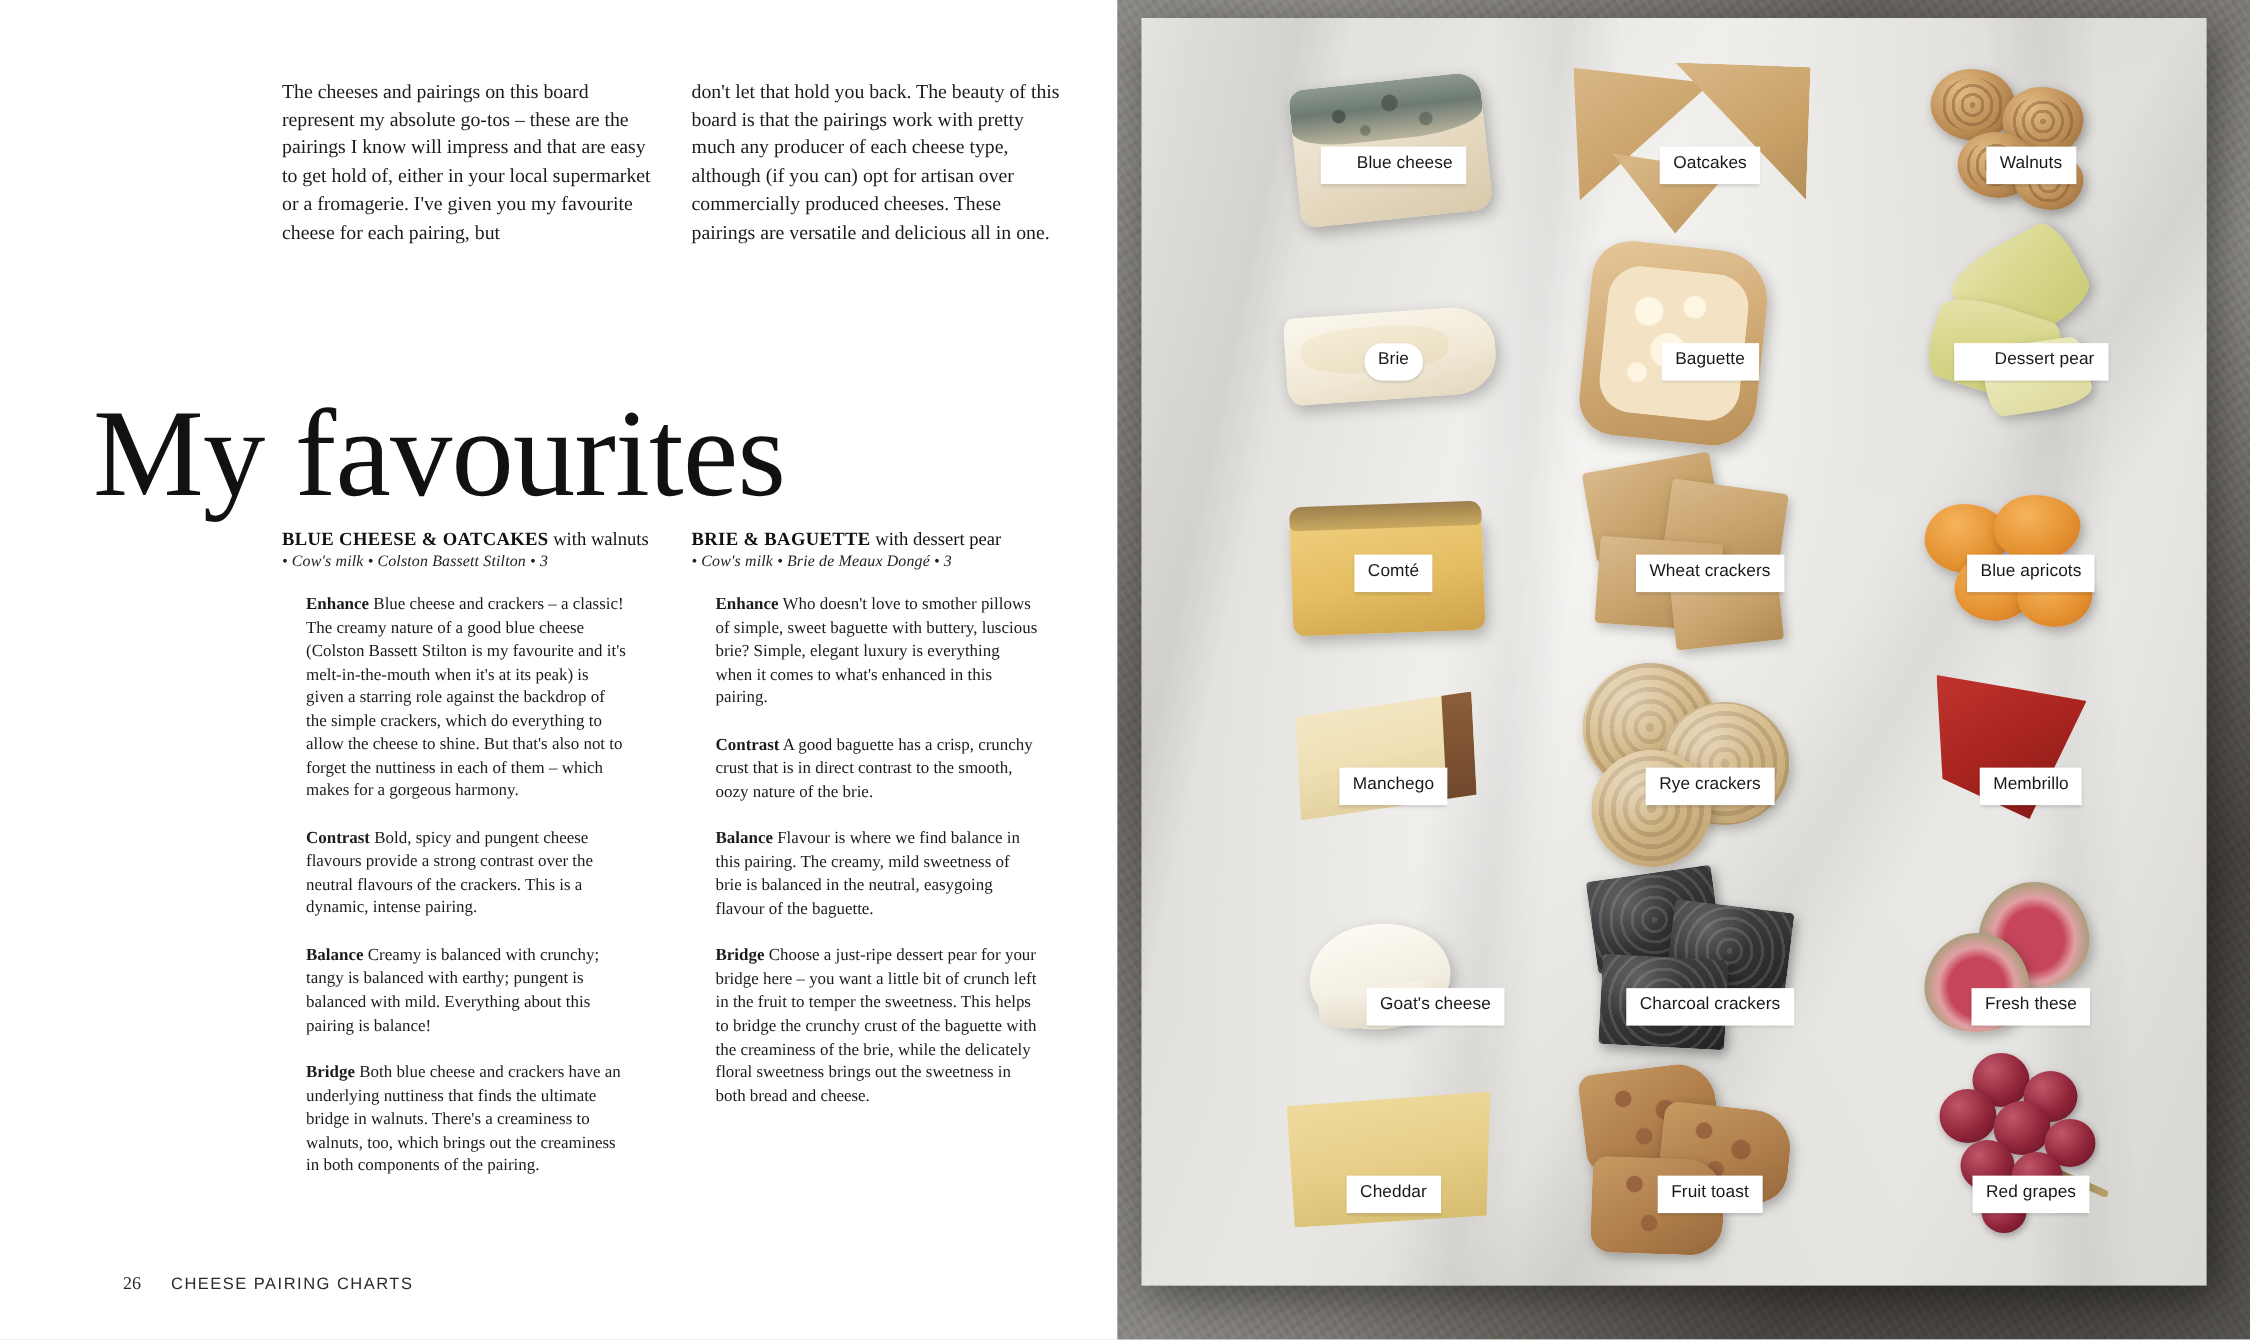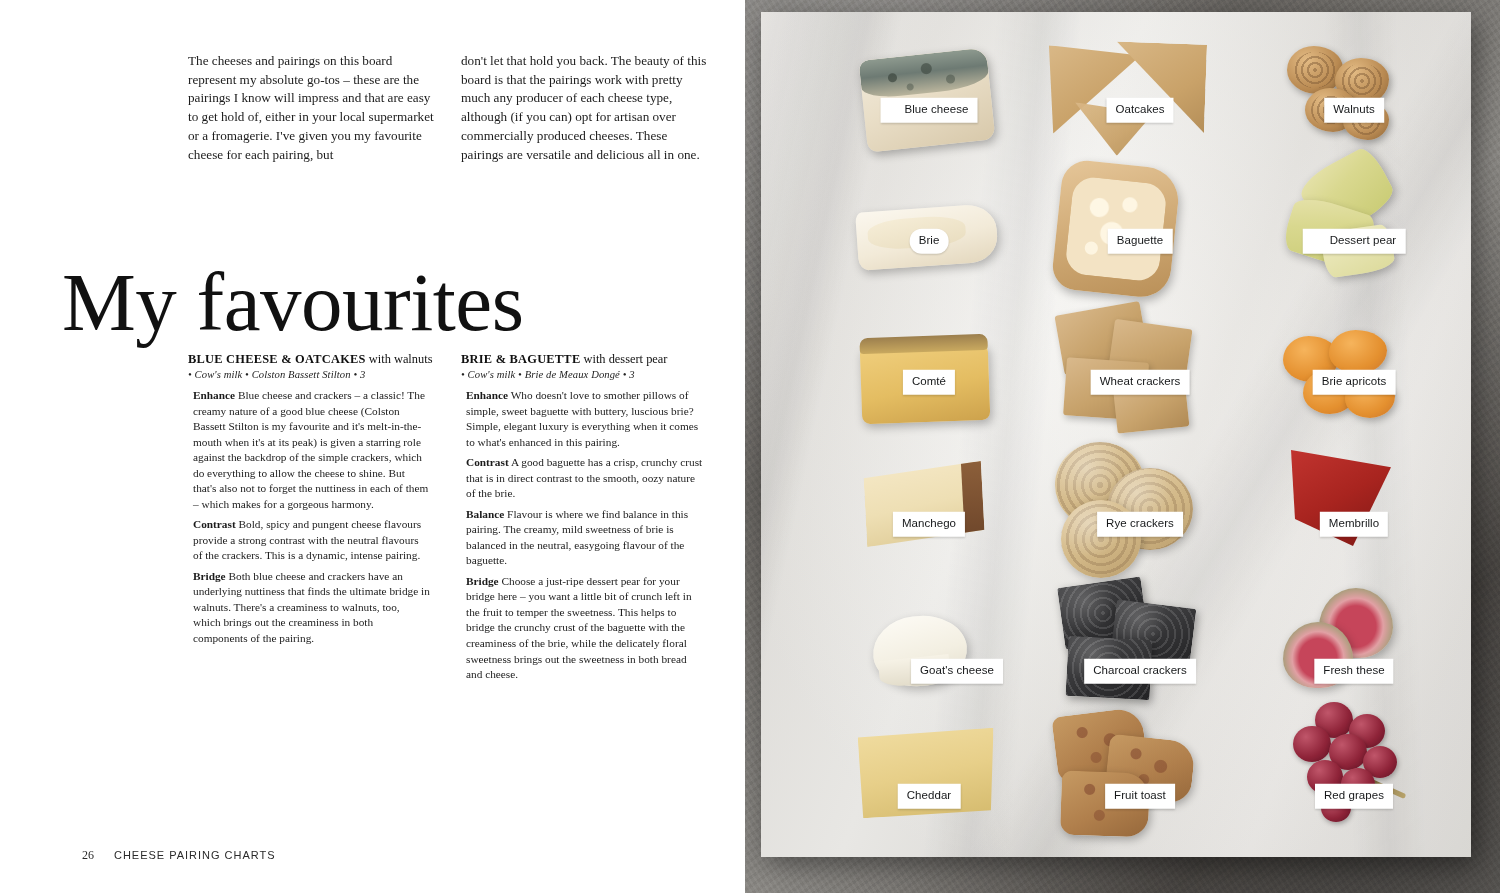--- a/index.html
+++ b/index.html
@@ -98,21 +98,21 @@
   .pairing .body {
     font-size: 11.3px;
     line-height: 1.375;
     color: #1b1b1b;
     text-align: left;
   }
   .pairing .body b {
     font-weight: 700;
   }
   .pairing .body p {
-    margin: 5px;
+    margin: 16px;
   }
 
   .folio {
     position: absolute;
     left: 56px;
     bottom: 30px;
     display: flex;
     align-items: baseline;
     gap: 20px;
     font-family: "Liberation Sans", sans-serif;
@@ -466,21 +466,22 @@
 
     <h1 class="title">My favourites</h1>
 
     <div class="pairings">
 
       <div class="pairing">
         <h3><span class="caps">BLUE CHEESE &amp; OATCAKES</span><span class="with"> with walnuts</span></h3>
         <p class="milk">• Cow's milk • Colston Bassett Stilton • 3</p>
         <div class="body">
           <p><b>Enhance</b><span> Blue cheese and crackers – a classic! The creamy nature of a good blue cheese (Colston Bassett Stilton is my favourite and it's melt-in-the-mouth when it's at its peak) is given a starring role against the backdrop of the simple crackers, which do everything to allow the cheese to shine. But that's also not to forget the nuttiness in each of them – which makes for a gorgeous harmony.</span></p>
-          <p><b>Contrast</b><span> Bold, spicy and pungent cheese flavours provide a strong contrast with the neutral flavours of the crackers. This is a dynamic, intense pairing.</span></p>
+          <p><b>Contrast</b><span> Bold, spicy and pungent cheese flavours provide a strong contrast over the neutral flavours of the crackers. This is a dynamic, intense pairing.</span></p>
+          <p><b>Balance</b><span> Creamy is balanced with crunchy; tangy is balanced with earthy; pungent is balanced with mild. Everything about this pairing is balance!</span></p>
           <p><b>Bridge</b><span> Both blue cheese and crackers have an underlying nuttiness that finds the ultimate bridge in walnuts. There's a creaminess to walnuts, too, which brings out the creaminess in both components of the pairing.</span></p>
         </div>
       </div>
 
       <div class="pairing">
         <h3><span class="caps">BRIE &amp; BAGUETTE</span><span class="with"> with dessert pear</span></h3>
         <p class="milk">• Cow's milk • Brie de Meaux Dongé • 3</p>
         <div class="body">
           <p><b>Enhance</b><span> Who doesn't love to smother pillows of simple, sweet baguette with buttery, luscious brie? Simple, elegant luxury is everything when it comes to what's enhanced in this pairing.</span></p>
           <p><b>Contrast</b><span> A good baguette has a crisp, crunchy crust that is in direct contrast to the smooth, oozy nature of the brie.</span></p>
@@ -582,21 +583,21 @@
       </div>
 
       <div class="label" style="left:168px; top:98px;padding-left:24px;">Blue cheese</div>
       <div class="label" style="left:379px; top:98px;">Oatcakes</div>
       <div class="label" style="left:593px; top:98px;">Walnuts</div>
       <div class="label" style="left:168px; top:229px;border-radius:12px;">Brie</div>
       <div class="label" style="left:379px; top:229px;">Baguette</div>
       <div class="label" style="left:593px; top:229px;padding-left:27px;">Dessert pear</div>
       <div class="label" style="left:168px; top:370px;">Comté</div>
       <div class="label" style="left:379px; top:370px;">Wheat crackers</div>
-      <div class="label" style="left:593px; top:370px;">Brie apricots</div>
+      <div class="label" style="left:593px; top:370px;">Blue apricots</div>
       <div class="label" style="left:168px; top:512px;">Manchego</div>
       <div class="label" style="left:379px; top:512px;">Rye crackers</div>
       <div class="label" style="left:593px; top:512px;">Membrillo</div>
       <div class="label" style="left:168px; top:659px;margin-left:28px;">Goat's cheese</div>
       <div class="label" style="left:379px; top:659px;">Charcoal crackers</div>
       <div class="label" style="left:593px; top:659px;">Fresh these</div>
       <div class="label" style="left:168px; top:784px;">Cheddar</div>
       <div class="label" style="left:379px; top:784px;">Fruit toast</div>
       <div class="label" style="left:593px; top:784px;">Red grapes</div>
 

